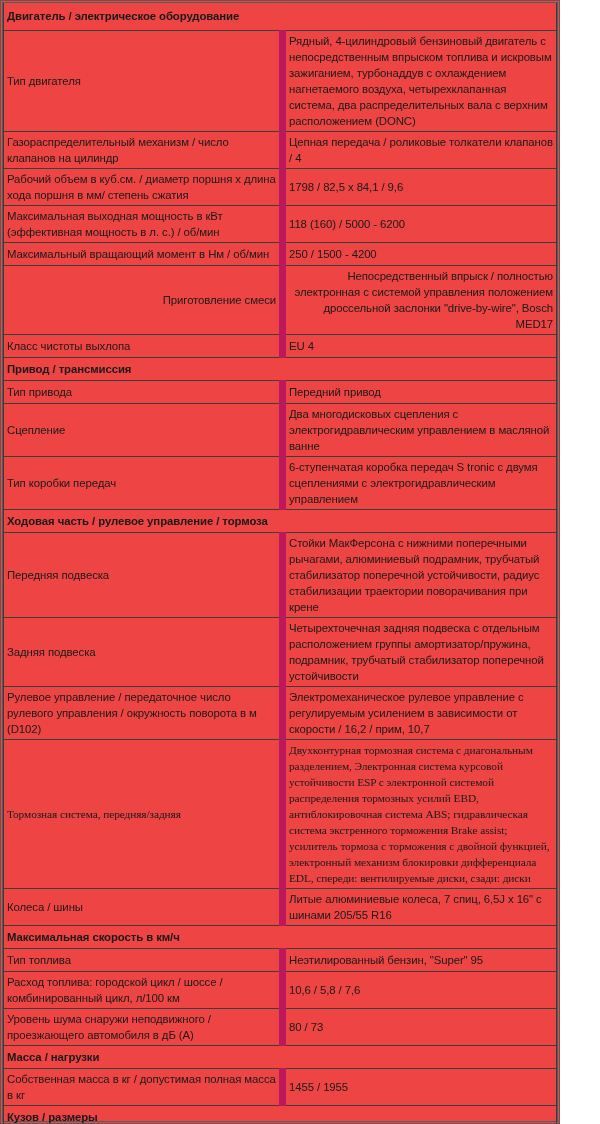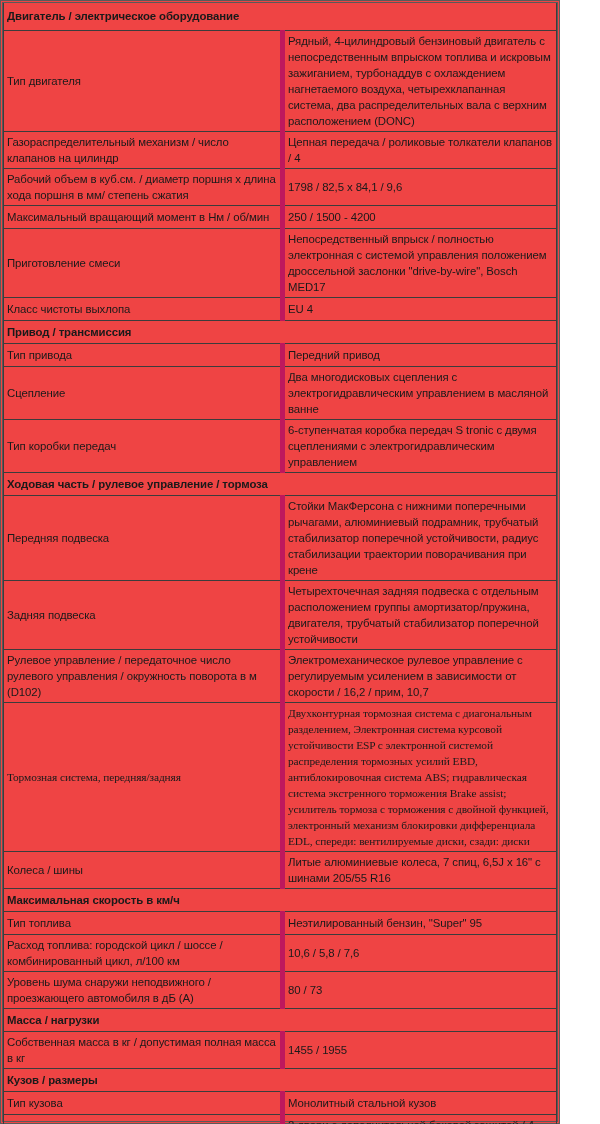--- a/index.html
+++ b/index.html
@@ -22,31 +22,31 @@
   col.c1 { width: 279px; }
   col.c2 { width: auto; }
   td {
     border: 1px solid #3c3c3c;
     border-top: 1px dotted #8c8c8c;
     padding: 2px 3px 2px 3px;
     vertical-align: middle;
     line-height: 16px;
     box-sizing: border-box;
   }
-  td.label { border-right: 5px solid #be185d; }
+  td.label { border-right: 7px solid #be185d; }
   tr.section td {
     font-weight: bold;
     height: 23px;
     border-top: 1px solid #3c3c3c;
   }
   tr.section:first-child td { height: 27px; border-top: none; }
   .h23 td { height: 23px; }
   .h34 td { height: 34px; }
   .h47 td { height: 47px; }
-  .h53 td { height: 53px; }
+  .h53 td { height: 53px; text-align: right; }
   .h51 td { height: 51px; }
   .h59 td { height: 59px; }
   .h90 td { height: 90px; }
   .h140 td { height: 140px; font-family: Liberation Serif, serif; }
 </style>
 </head>
 <body>
 
 <div class="frame">
 <table class="spec">
@@ -62,20 +62,24 @@
       <td class="label">Тип двигателя</td>
       <td>Рядный, 4-цилиндровый бензиновый двигатель с непосредственным впрыском топлива и искровым зажиганием, турбонаддув с охлаждением нагнетаемого воздуха, четырехклапанная система, два распределительных вала с верхним расположением (DONC)</td>
     </tr>
     <tr class="h34">
       <td class="label">Газораспределительный механизм / число клапанов на цилиндр</td>
       <td>Цепная передача / роликовые толкатели клапанов / 4</td>
     </tr>
     <tr class="h34">
       <td class="label">Рабочий объем в куб.см. / диаметр поршня х длина хода поршня в мм/ степень сжатия</td>
       <td>1798 / 82,5 x 84,1 / 9,6</td>
+    </tr>
+    <tr class="h34">
+      <td class="label">Максимальная выходная мощность в кВт (эффективная мощность в л. с.) / об/мин</td>
+      <td>118 (160) / 5000 - 6200</td>
     </tr>
     <tr class="h23">
       <td class="label">Максимальный вращающий момент в Нм / об/мин</td>
       <td>250 / 1500 - 4200</td>
     </tr>
     <tr class="h53">
       <td class="label">Приготовление смеси</td>
       <td>Непосредственный впрыск / полностью электронная с системой управления положением дроссельной заслонки "drive-by-wire", Bosch MED17</td>
     </tr>
     <tr class="h23">
@@ -101,21 +105,21 @@
 
     <tr class="section">
       <td colspan="2">Ходовая часть / рулевое управление / тормоза</td>
     </tr>
     <tr class="h59">
       <td class="label">Передняя подвеска</td>
       <td>Стойки МакФерсона с нижними поперечными рычагами, алюминиевый подрамник, трубчатый стабилизатор поперечной устойчивости, радиус стабилизации траектории поворачивания при крене</td>
     </tr>
     <tr class="h51">
       <td class="label">Задняя подвеска</td>
-      <td>Четырехточечная задняя подвеска с отдельным расположением группы амортизатор/пружина, двигателя, трубчатый стабилизатор поперечной устойчивости</td>
+      <td>Четырехточечная задняя подвеска с отдельным расположением группы амортизатор/пружина, подрамник, трубчатый стабилизатор поперечной устойчивости</td>
     </tr>
     <tr class="h47">
       <td class="label">Рулевое управление / передаточное число рулевого управления / окружность поворота в м (D102)</td>
       <td>Электромеханическое рулевое управление с регулируемым усилением в зависимости от скорости / 16,2 / прим, 10,7</td>
     </tr>
     <tr class="h140">
       <td class="label">Тормозная система, передняя/задняя</td>
       <td>Двухконтурная тормозная система с диагональным разделением, Электронная система курсовой устойчивости ESP с электронной системой распределения тормозных усилий EBD, антиблокировочная система ABS; гидравлическая система экстренного торможения Brake assist; усилитель тормоза с торможения с двойной функцией, электронный механизм блокировки дифференциала EDL, спереди: вентилируемые диски, сзади: диски</td>
     </tr>
     <tr class="h34">

